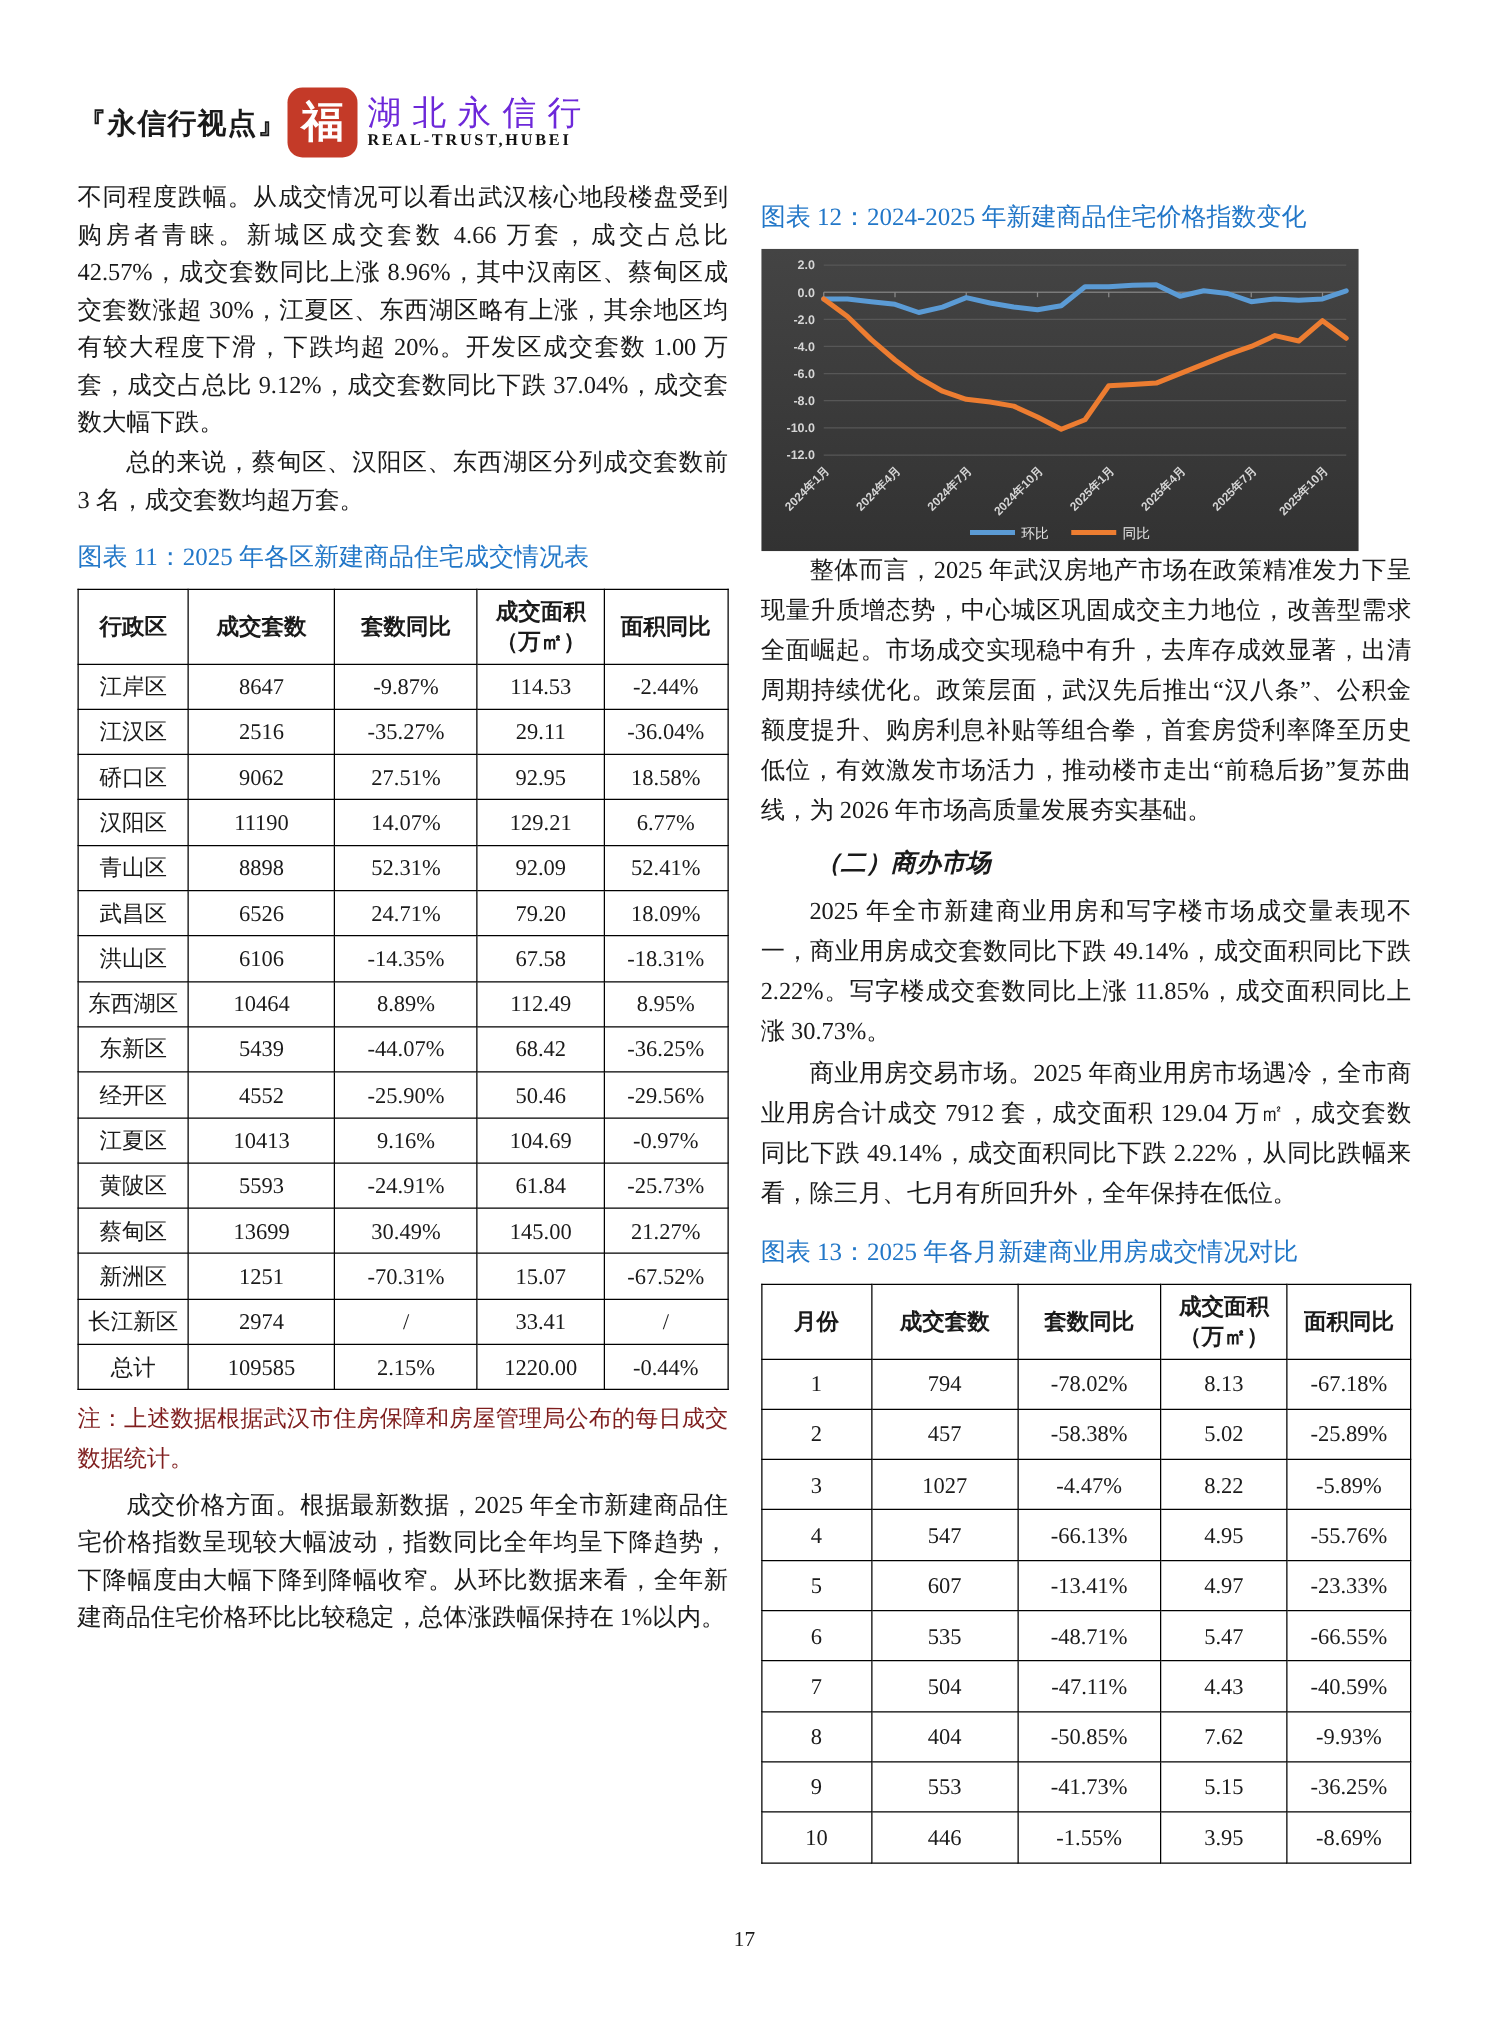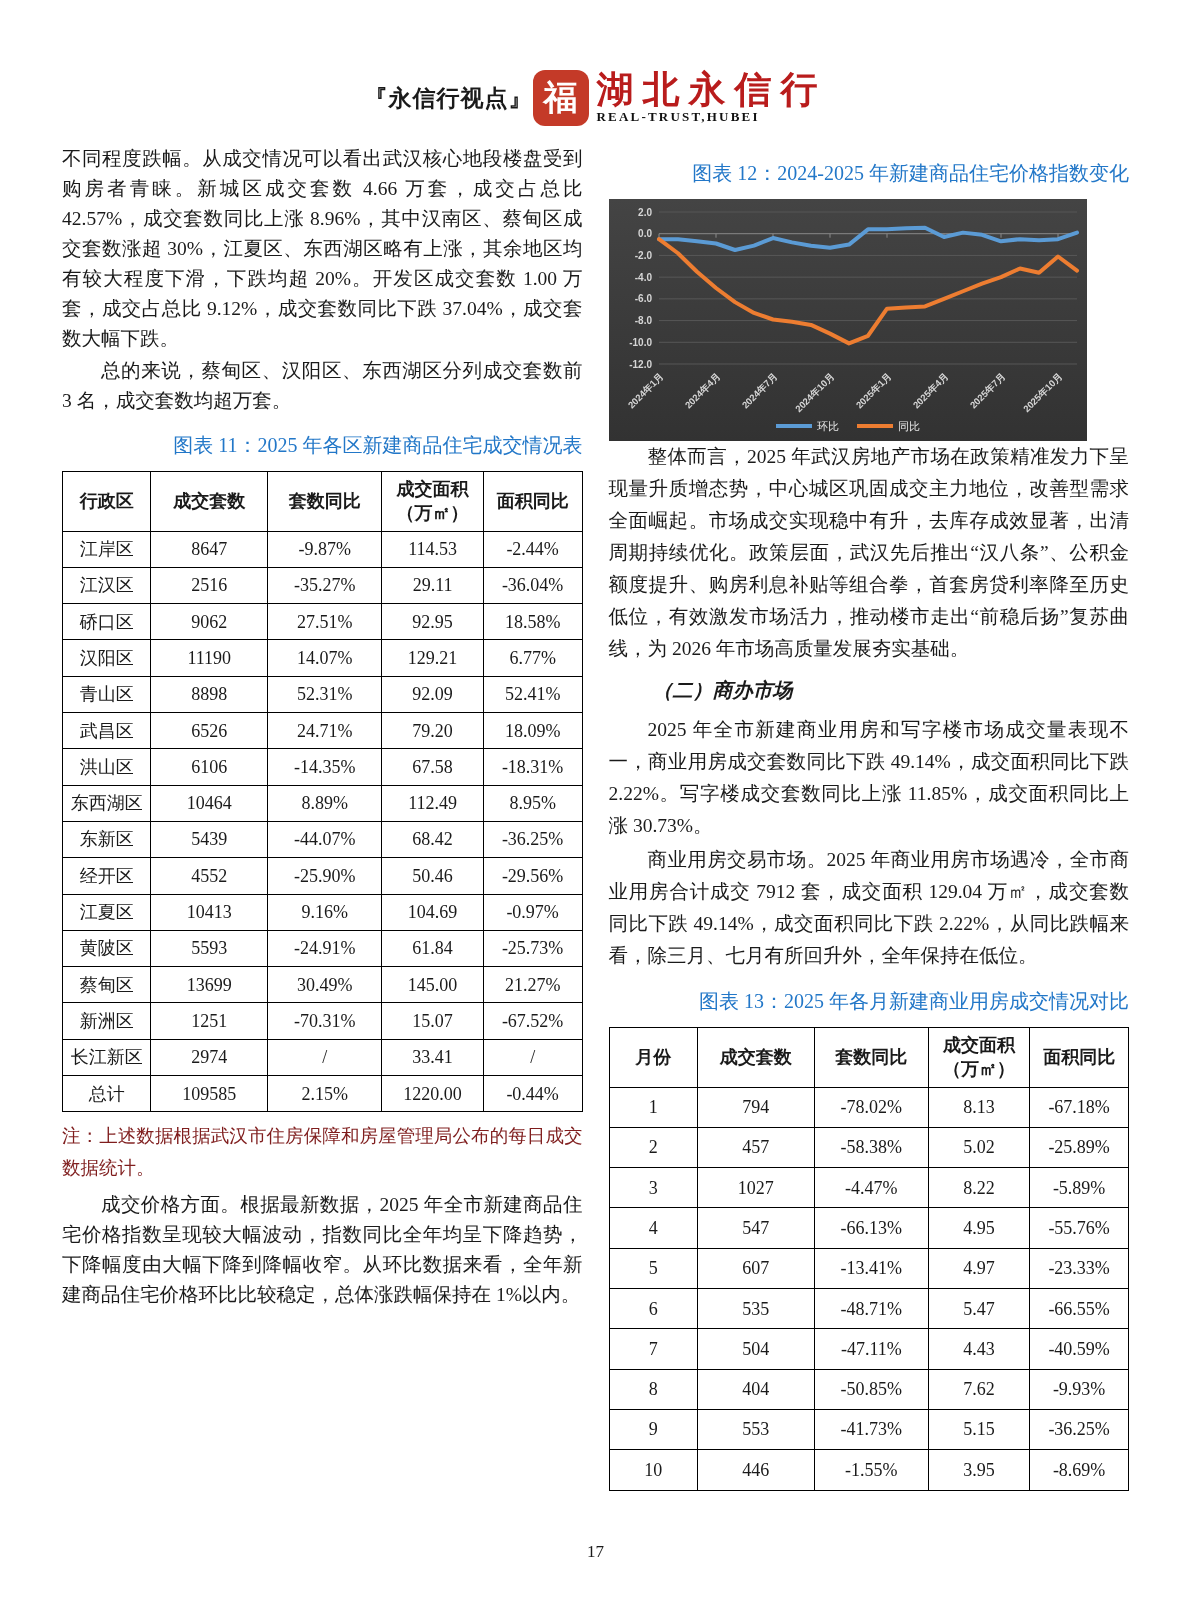--- a/index.html
+++ b/index.html
@@ -4,35 +4,35 @@
 <style>
   html,body{margin:0;padding:0;background:#ffffff;}
   .page{
     width:1191px;height:1616px;box-sizing:border-box;
     padding:70px 62px 40px 62px;
     background:#fff;color:#1a1a1a;
     font-family:"Liberation Serif","DejaVu Serif",serif;
     display:flex;flex-direction:column;position:relative;
   }
   
-  .hdr{display:flex;justify-content:center;align-items:center;margin-bottom:18px;}
+  .hdr{display:flex;justify-content:flex-start;align-items:center;margin-bottom:18px;}
   .masthead{font-size:23px;font-weight:bold;letter-spacing:1px;}
   .logo{display:flex;align-items:center;gap:8px;}
   .seal{width:56px;height:56px;background:#c43a28;border-radius:12px;
         display:flex;align-items:center;justify-content:center;
         color:#fff;font-size:34px;font-weight:bold;font-family:"Liberation Serif",serif;}
-  .logo-cn{font-size:37px;font-weight:700;letter-spacing:9px;color:#b91c1c;line-height:1.05;font-family:"Liberation Sans","DejaVu Sans",sans-serif;}
+  .logo-cn{font-size:27px;font-weight:400;letter-spacing:9px;color:#6d28d9;line-height:1.05;font-family:"Liberation Sans","DejaVu Sans",sans-serif;}
   .logo-en{font-size:13px;font-weight:700;letter-spacing:2.2px;color:#111;font-family:"Liberation Serif",serif;}
   
   .cols{display:flex;gap:26px;}
   .col{flex:1;min-width:0;}
   p.body{font-size:19.5px;line-height:30px;text-align:justify;margin:0 0 2px 0;}
   .col-r p.body{line-height:32px;}
   p.indent{text-indent:2em;}
-  .fig-title{color:#2277c8;font-size:20px;text-align:right;margin:16px 0 12px 0;}
+  .fig-title{color:#2277c8;font-size:20px;text-align:left;margin:16px 0 12px 0;}
   .note{color:#7f1d1d;font-size:18.5px;line-height:32px;text-align:justify;margin:8px 0 6px 0;}
   h3.sec{font-size:20px;font-weight:bold;margin:12px 0 10px 0;text-indent:2.2em;font-style:italic;}
   
   table.data{border-collapse:collapse;width:100%;table-layout:fixed;padding-left:36px;}
   table.data th,table.data td{
     border:1.5px solid #000;text-align:center;vertical-align:middle;
     font-size:18px;padding:5px 2px;line-height:1.35;
   }
   table.data th{font-weight:bold;}
   table.t11 td{padding:5.5px 2px;}

